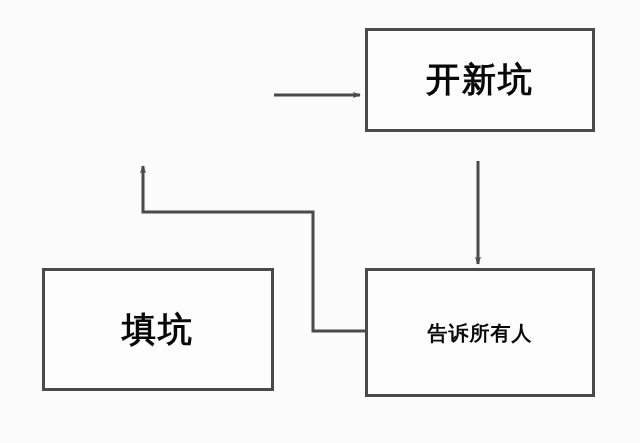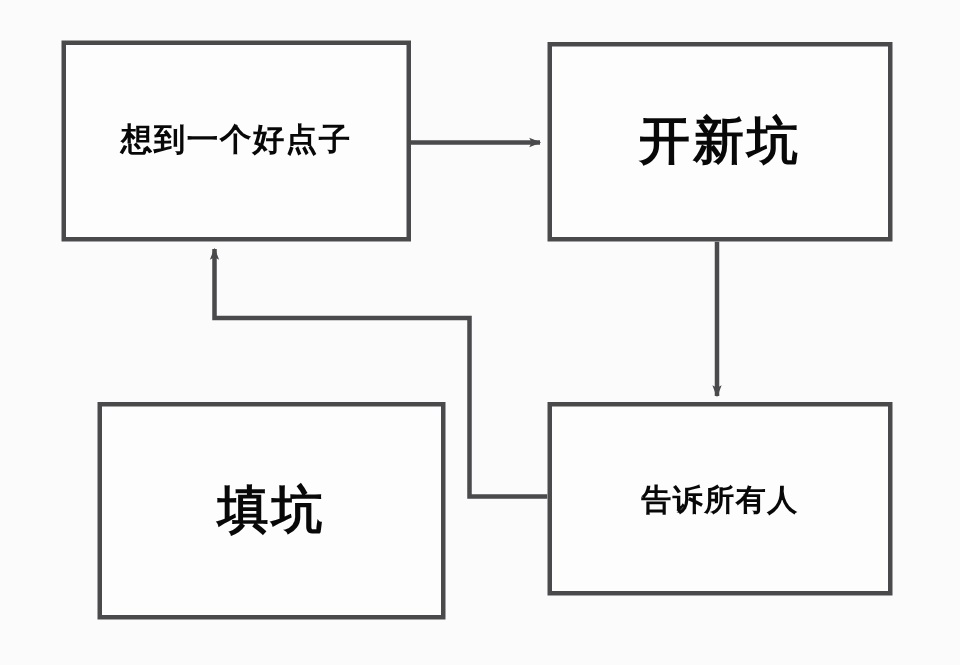--- a/index.html
+++ b/index.html
@@ -51,32 +51,31 @@
     height: 134px;
   }
   #node-idea .node-label {
     font-size: 21px;
     letter-spacing: 1px;
   }
   #node-newpit {
     left: 365px;
     top: 28px;
     width: 230px;
-    height: 133px;
+    height: 104px;
   }
   #node-newpit .node-label {
     font-size: 34px;
     letter-spacing: 2px;
   }
   #node-fillpit {
     left: 42px;
     top: 268px;
     width: 232px;
-    height: 145px;
-    margin-left: 23px;
+    height: 123px;
   }
   #node-fillpit .node-label {
     font-size: 34px;
     letter-spacing: 2px;
   }
   #node-tell {
     left: 365px;
     top: 268px;
     width: 230px;
     height: 129px;
@@ -98,23 +97,20 @@
       </marker>
     </defs>
 
     <path d="M 274 95 L 360 95" fill="none" stroke="#4a4a4d" stroke-width="3" marker-end="url(#arrowhead)"></path>
 
     <path d="M 478 161 L 478 264" fill="none" stroke="#4a4a4d" stroke-width="3" marker-end="url(#arrowhead)"></path>
 
     <path d="M 365 331 L 313 331 L 313 212 L 143 212 L 143 166" fill="none" stroke="#4a4a4d" stroke-width="3" stroke-linejoin="miter" stroke-linecap="butt" marker-end="url(#arrowhead)"></path>
   </svg>
 
-  <div class="node-box" id="node-idea">
-    <span class="node-label">想到一个好点子</span>
-  </div>
 
   <div class="node-box" id="node-newpit">
     <span class="node-label">开新坑</span>
   </div>
 
   <div class="node-box" id="node-fillpit">
     <span class="node-label">填坑</span>
   </div>
 
   <div class="node-box" id="node-tell">

